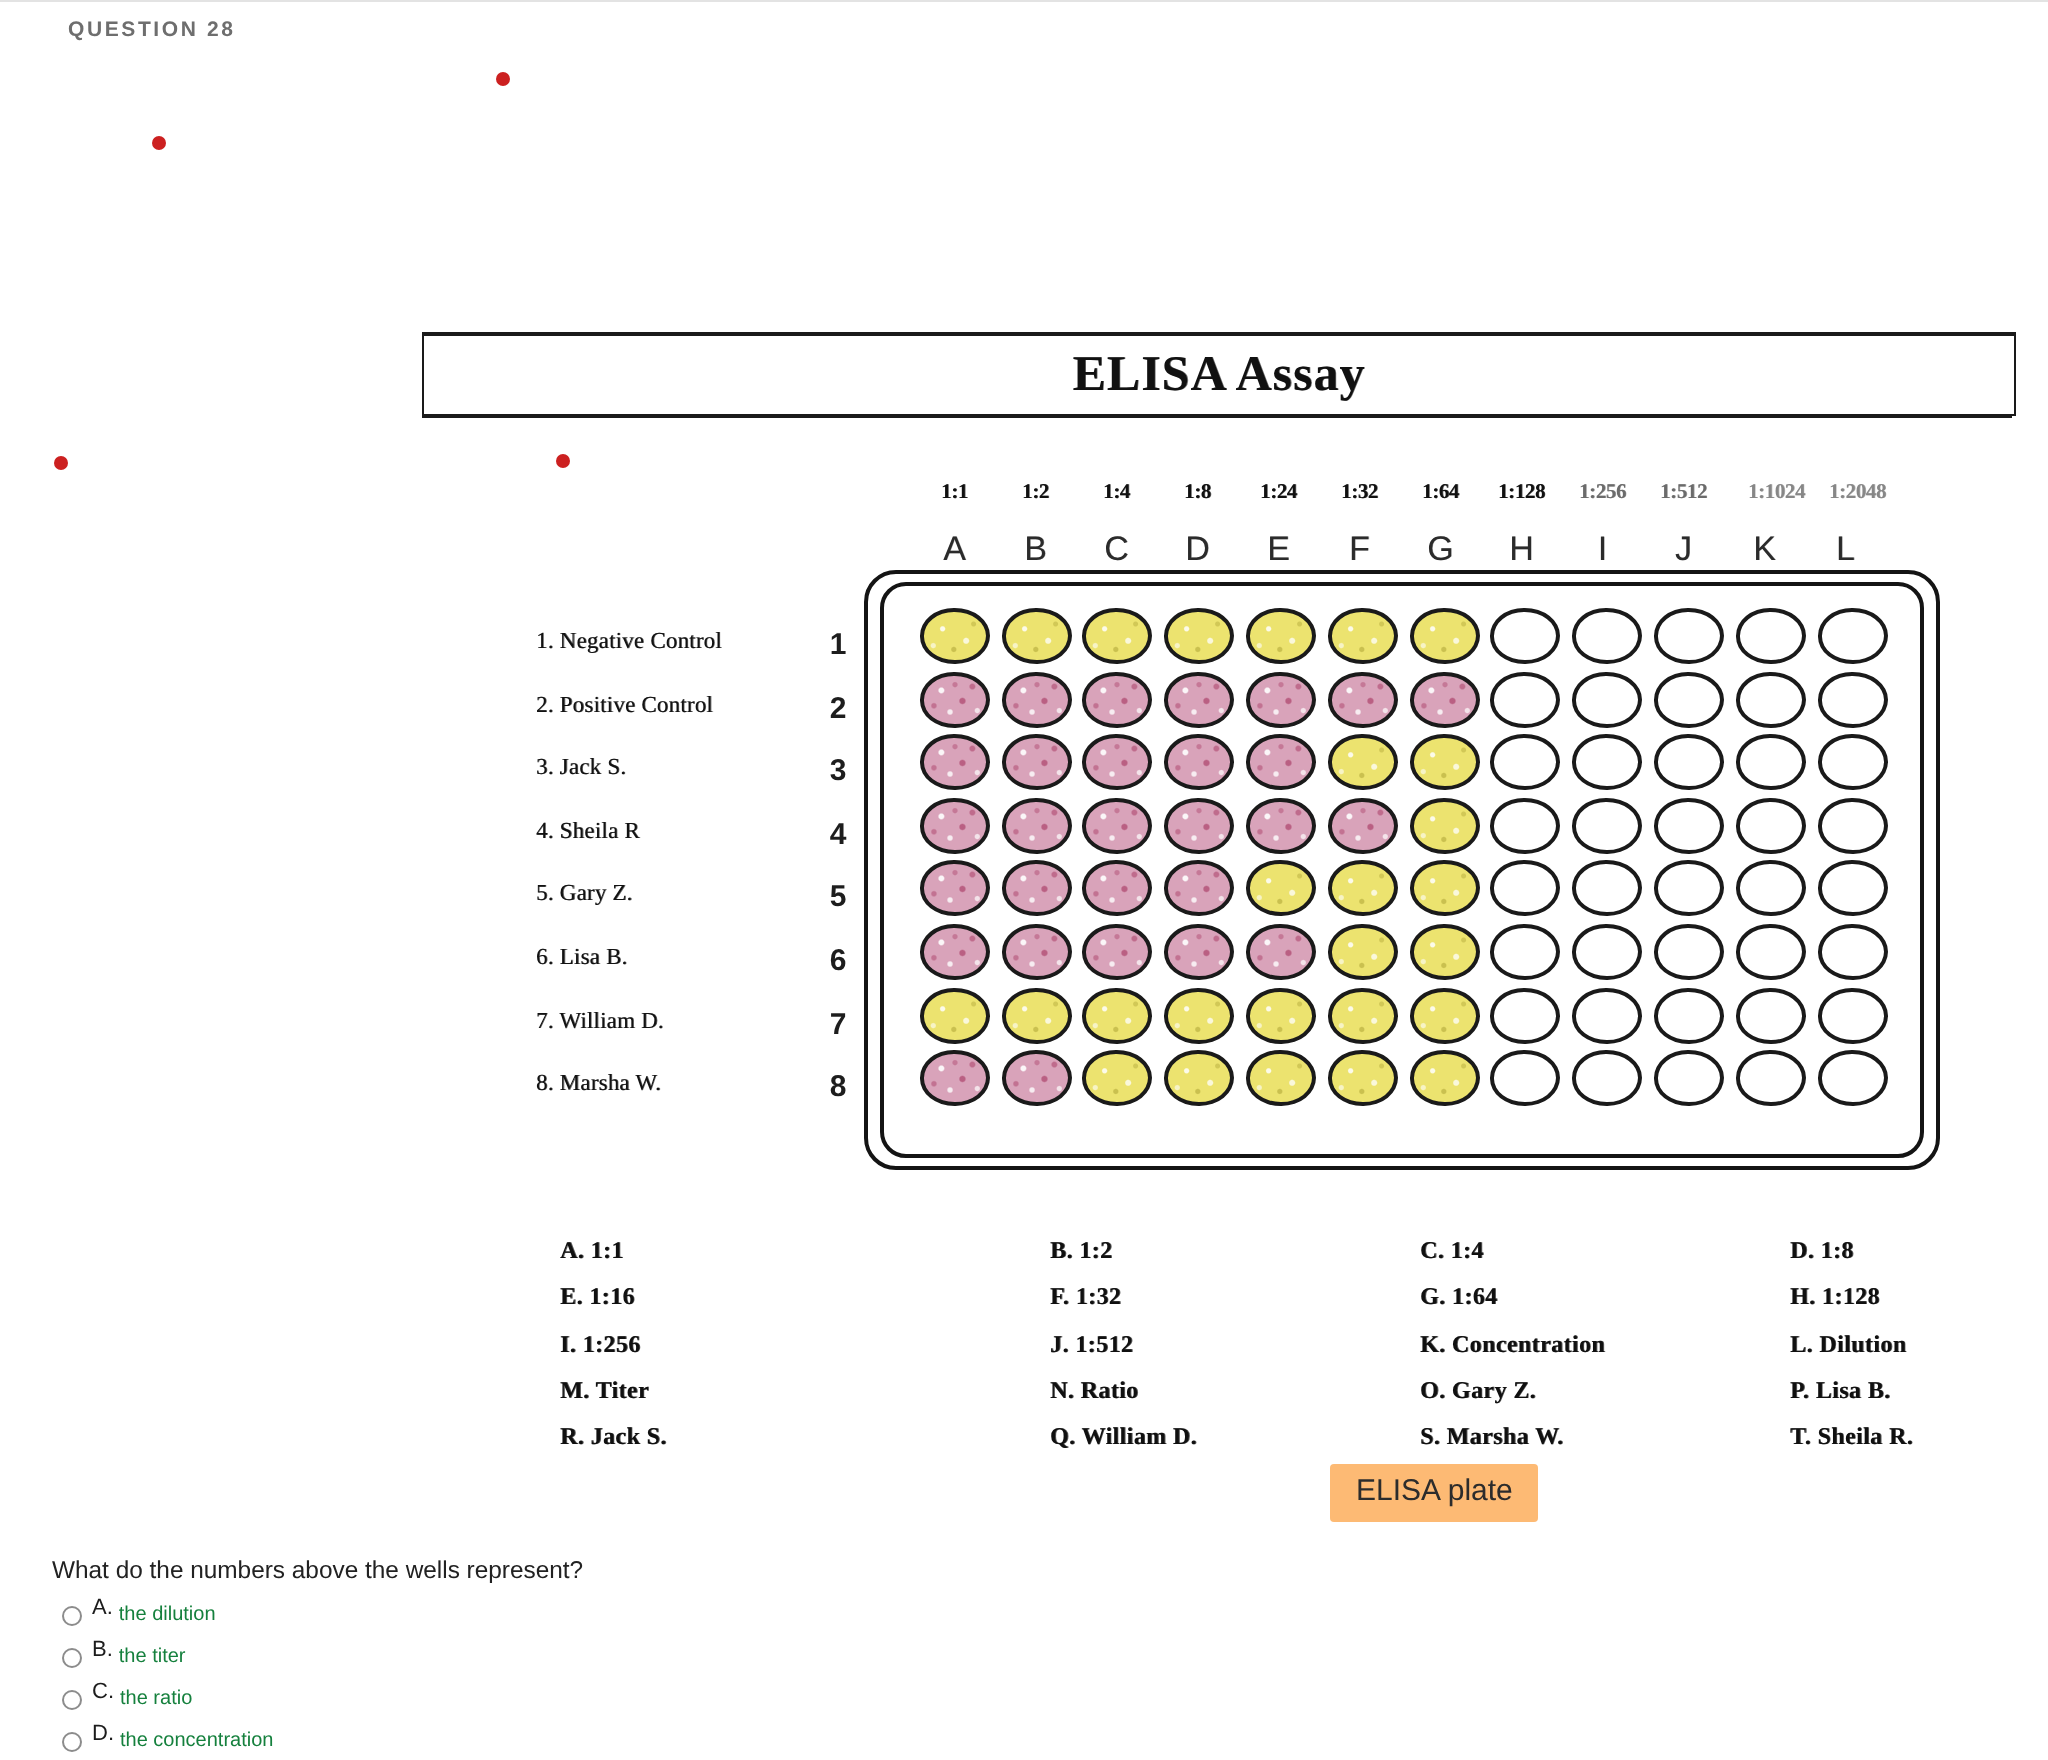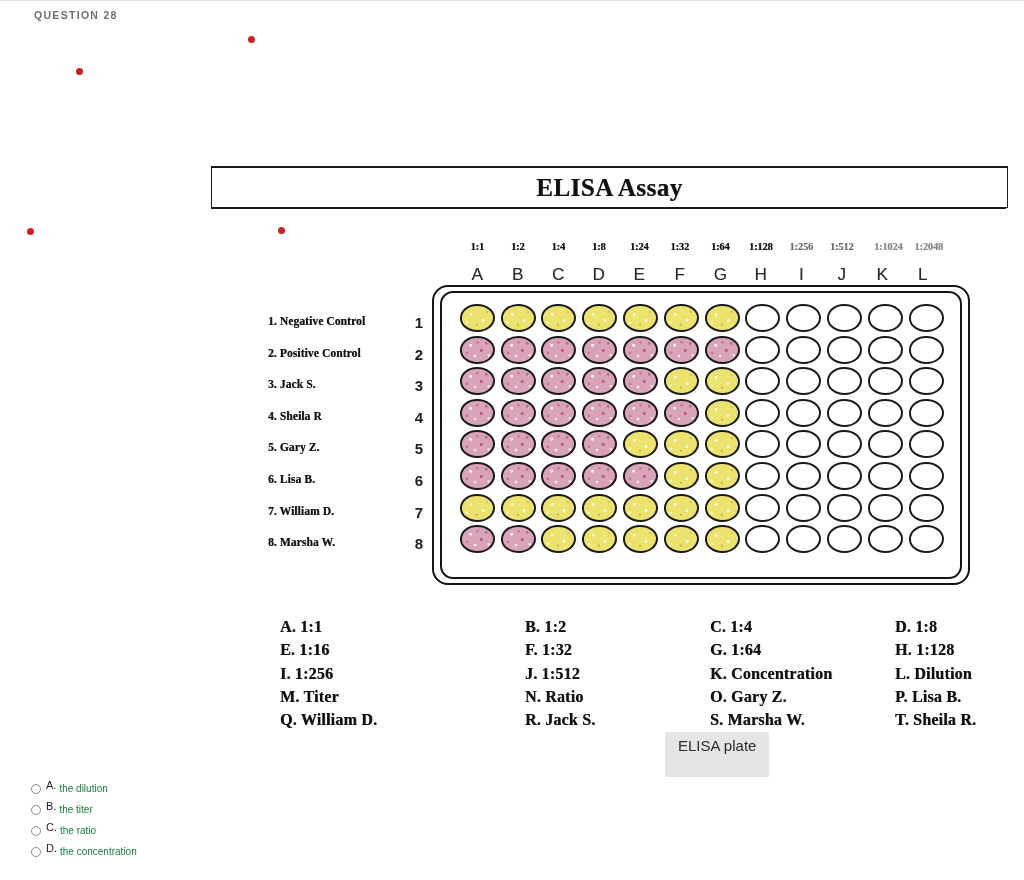--- a/index.html
+++ b/index.html
@@ -121,21 +121,21 @@
 
   
   .sample-list {
     position: absolute;
     left: 268px; top: 315px;
     width: 150px;
   }
   .sample-row {
     height: 31.6px;
     font-family: "Liberation Serif", serif;
-    font-weight: bold;
+    font-weight: normal;
     font-size: 11.5px;
     color: #121212;
     white-space: nowrap;
     letter-spacing: 0.1px;
     text-shadow: 0.4px 0 0 rgba(0,0,0,0.6);
   }
   .row-number-col {
     position: absolute;
     left: 409px; top: 314px;
     width: 20px;
@@ -211,33 +211,33 @@
     position: absolute;
     left: 280px; top: 618px;
     width: 740px;
     display: grid;
     grid-template-columns: 245px 185px 185px 125px;
     grid-auto-rows: 23.3px;
   }
   .answer-opt {
     font-family: "Liberation Serif", serif;
     font-weight: bold;
-    font-size: 16px;
+    font-size: 12px;
     color: #101010;
     white-space: nowrap;
     letter-spacing: 0.2px;
     text-shadow: 0.45px 0 0 rgba(0,0,0,0.65);
   }
 
   
   .tooltip {
     position: absolute;
     left: 665px; top: 732px;
-    padding: 5px 13px 23px 13px;
-    background: #e5e5e5;
+    padding: 5px 13px 7px 13px;
+    background: #fdba74;
     color: #2c2c2c;
     font-family: "Liberation Sans", sans-serif;
     font-size: 15px;
     border-radius: 2px;
     white-space: nowrap;
   }
 
   
   .question-block {
     position: absolute;
@@ -458,30 +458,31 @@
       <div class="answer-opt">G. 1:64</div>
       <div class="answer-opt">H. 1:128</div>
       <div class="answer-opt">I. 1:256</div>
       <div class="answer-opt">J. 1:512</div>
       <div class="answer-opt">K. Concentration</div>
       <div class="answer-opt">L. Dilution</div>
       <div class="answer-opt">M.  Titer</div>
       <div class="answer-opt">N. Ratio</div>
       <div class="answer-opt">O.  Gary Z.</div>
       <div class="answer-opt">P.  Lisa B.</div>
+      <div class="answer-opt">R.   Jack S.</div>
       <div class="answer-opt">Q.  William D.</div>
-      <div class="answer-opt">R.   Jack S.</div>
       <div class="answer-opt">S.  Marsha W.</div>
       <div class="answer-opt">T.  Sheila R.</div>
     </div>
 </div>
 
 <div class="tooltip">ELISA plate</div>
 
 <div class="question-block">
+  <div class="question-text">What do the numbers above the wells represent?</div>
   <div id="choice-list">
       <div class="choice">
         <span class="radio"></span>
         <span class="choice-letter">A.</span>
         <span class="choice-text">the dilution</span>
       </div>
       <div class="choice">
         <span class="radio"></span>
         <span class="choice-letter">B.</span>
         <span class="choice-text">the titer</span>

